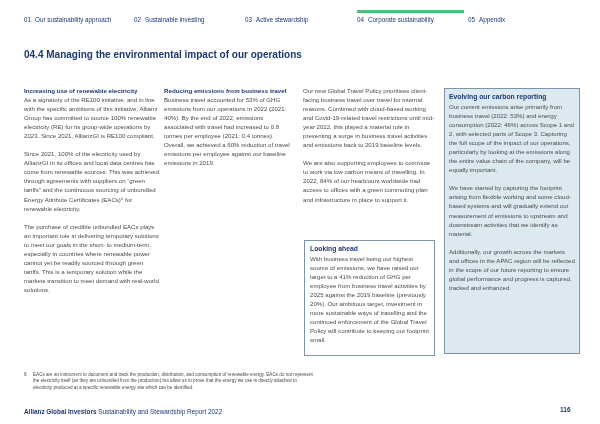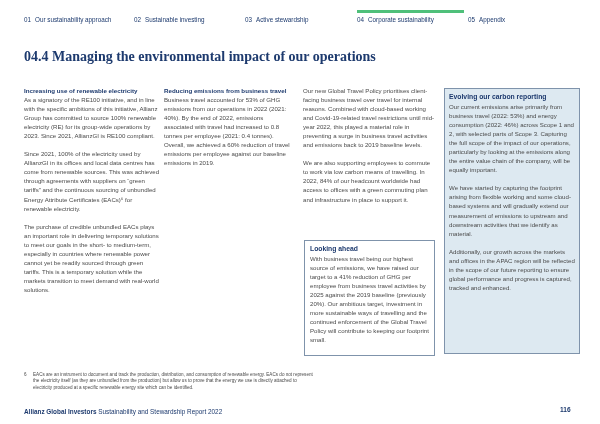--- a/index.html
+++ b/index.html
@@ -2,21 +2,21 @@
 <html><head>
 <meta charset="utf-8">
 <style>
   * { box-sizing: border-box; margin: 0; padding: 0; }
   html, body { width: 600px; height: 424px; background: #ffffff; overflow: hidden; }
   body { position: relative; font-family: "Liberation Sans", sans-serif; color: #4a4a4a; }
   .nav { position: absolute; top: 0; left: 0; width: 600px; height: 30px; }
   .nav-item { position: absolute; top: 16px; font-size: 6.3px; color: #1d3a6e; white-space: nowrap; }
   .nav-item .num { margin-right: 4px; }
   .nav-item.active::before { content: ""; position: absolute; top: -6px; left: 0; width: 107px; height: 3px; background: #4fc07a; }
-  .page-title { position: absolute; top: 49px; left: 24px; font-size: 14px; color: #1d3a6e; font-family: Liberation Serif, serif; }
+  .page-title { position: absolute; top: 49px; left: 24px; font-size: 10px; color: #1d3a6e; }
   .col { position: absolute; font-size: 6.1px; line-height: 9.05px; color: #4a4a4a; }
   .col h3 { font-size: 6.2px; font-weight: bold; color: #1d3a6e; line-height: 9.05px; }
   .col p { margin-bottom: 9px; }
   .box { position: absolute; border: 1px solid #7f93ab; }
   .box h3 { font-size: 6.8px; font-weight: bold; color: #1d3a6e; line-height: 10px; }
   .box p { font-size: 6.1px; line-height: 9.05px; color: #4a4a4a; margin-bottom: 9px; }
   .box.blue { background: #dde9f1; }
   .box.white { background: #ffffff; }
   .footnote { position: absolute; top: 372px; left: 24px; width: 290px; font-size: 4.6px; line-height: 6.3px; color: #4a4a4a; display: flex; }
   .footnote .fn-num { width: 9px; flex-shrink: 0; }

